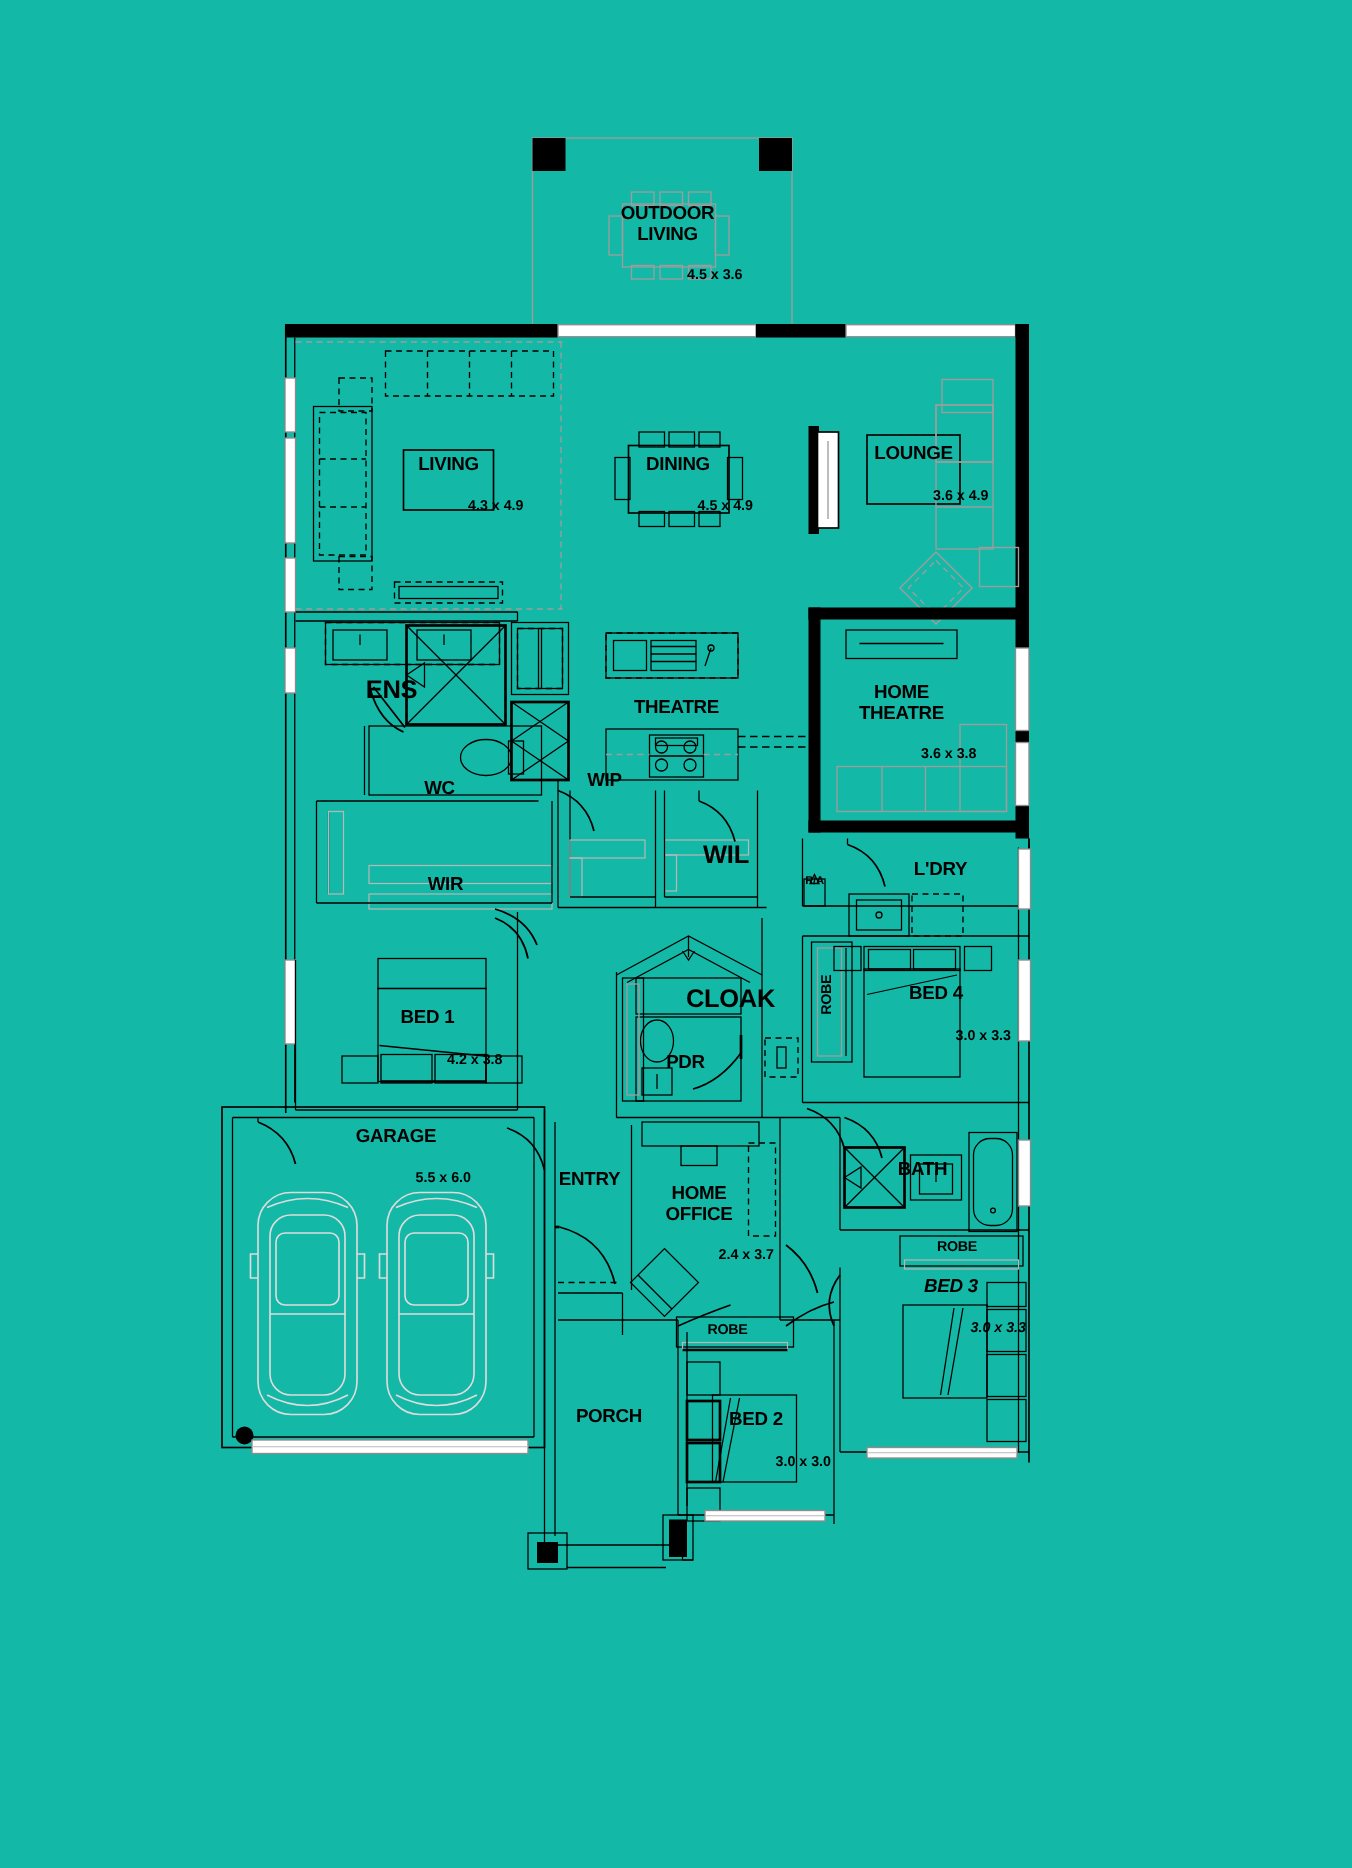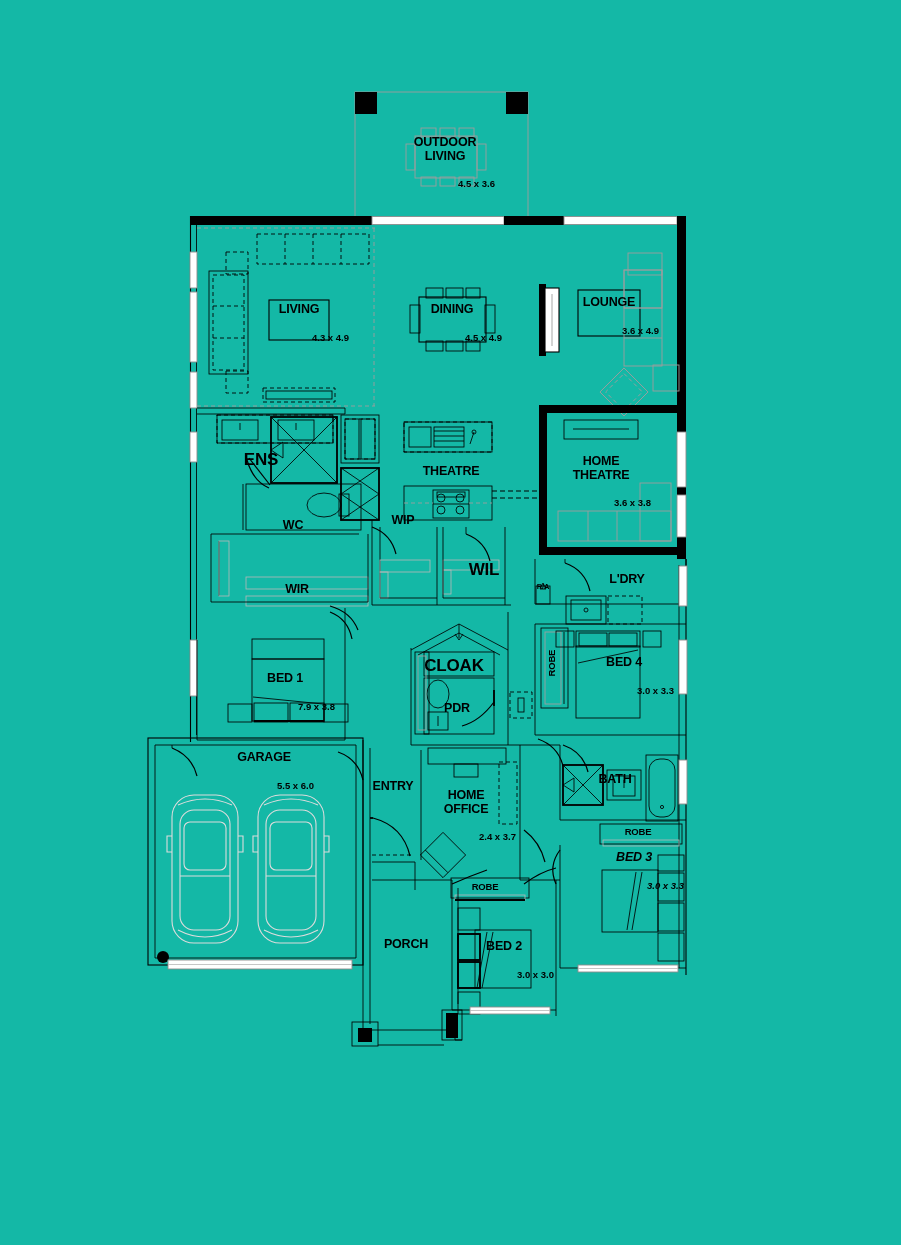--- a/index.html
+++ b/index.html
@@ -688,21 +688,21 @@
 <div class="lbl" style="left:243px;top:495px;width:100px;margin-top:24px;">
   <span class="nm">WC</span>
 </div>
 
 <div class="lbl" style="left:247px;top:555px;width:100px;margin-top:28px;">
   <span class="nm">WIR</span>
 </div>
 
 <div class="lbl" style="left:235px;top:672px;width:100px;">
   <span class="nm">BED 1</span>
-  <span class="dim">7.9 x 3.8</span>
+  <span class="dim">4.2 x 3.8</span>
 </div>
 
 <div class="lbl" style="left:214px;top:751px;width:100px;">
   <span class="nm">GARAGE</span>
   <span class="dim">5.5 x 6.0</span>
 </div>
 
 <div class="lbl" style="left:343px;top:780px;width:100px;">
   <span class="nm">ENTRY</span>
 </div>
@@ -733,21 +733,21 @@
 </div>
 
 <div class="lbl" style="left:577px;top:573px;width:100px;">
   <span class="nm">L'DRY</span>
 </div>
 
 <div class="lbl" style="left:573px;top:773px;width:84px;">
   <span class="nm">BATH</span>
 </div>
 
-<div class="lbl sm" style="left:404px;top:657px;width:100px;text-align:center;">
+<div class="lbl sm" style="left:437px;top:657px;width:100px;text-align:center;">
   <span class="nm">CLOAK</span>
 </div>
 
 <div class="lbl" style="left:407px;top:702px;width:100px;">
   <span class="nm">PDR</span>
 </div>
 
 <div class="lbl xs vert" style="left:512px;top:658px;width:80px;">
   <span class="nm">ROBE</span>
 </div>

